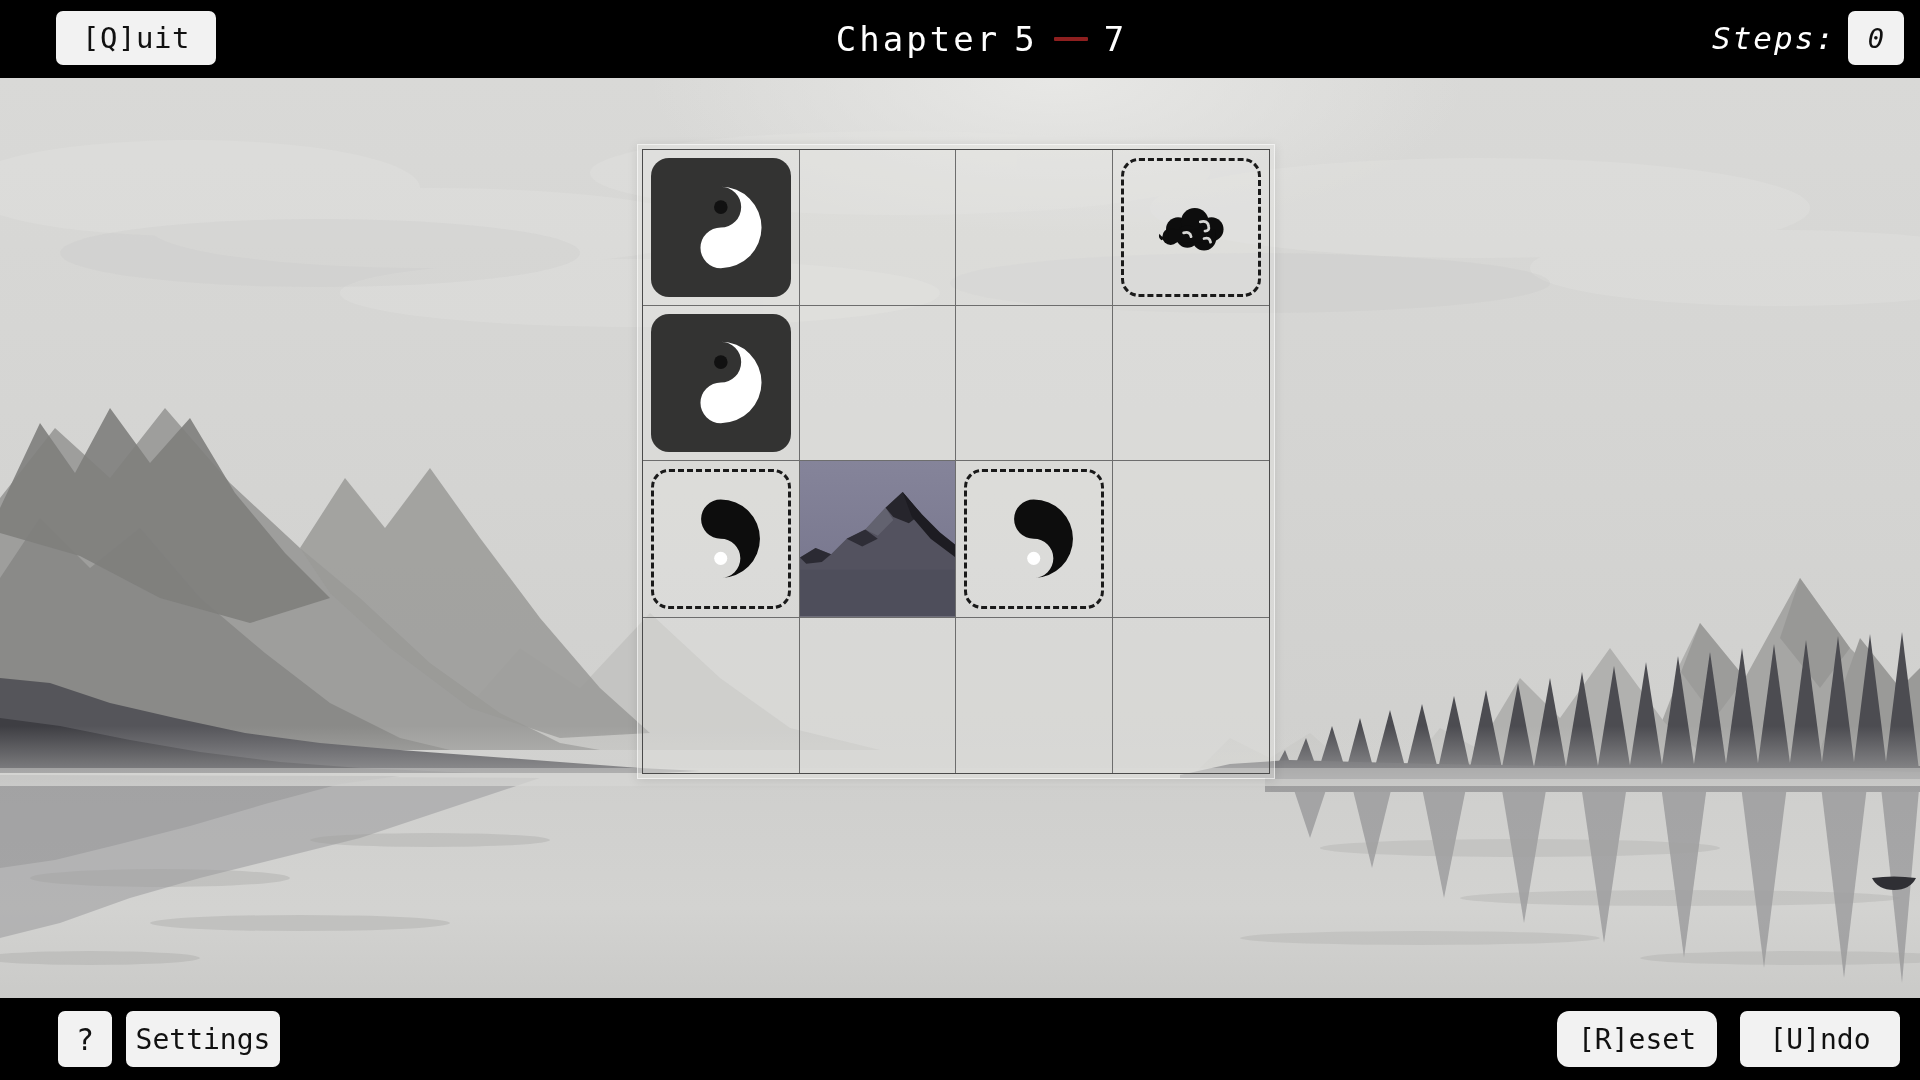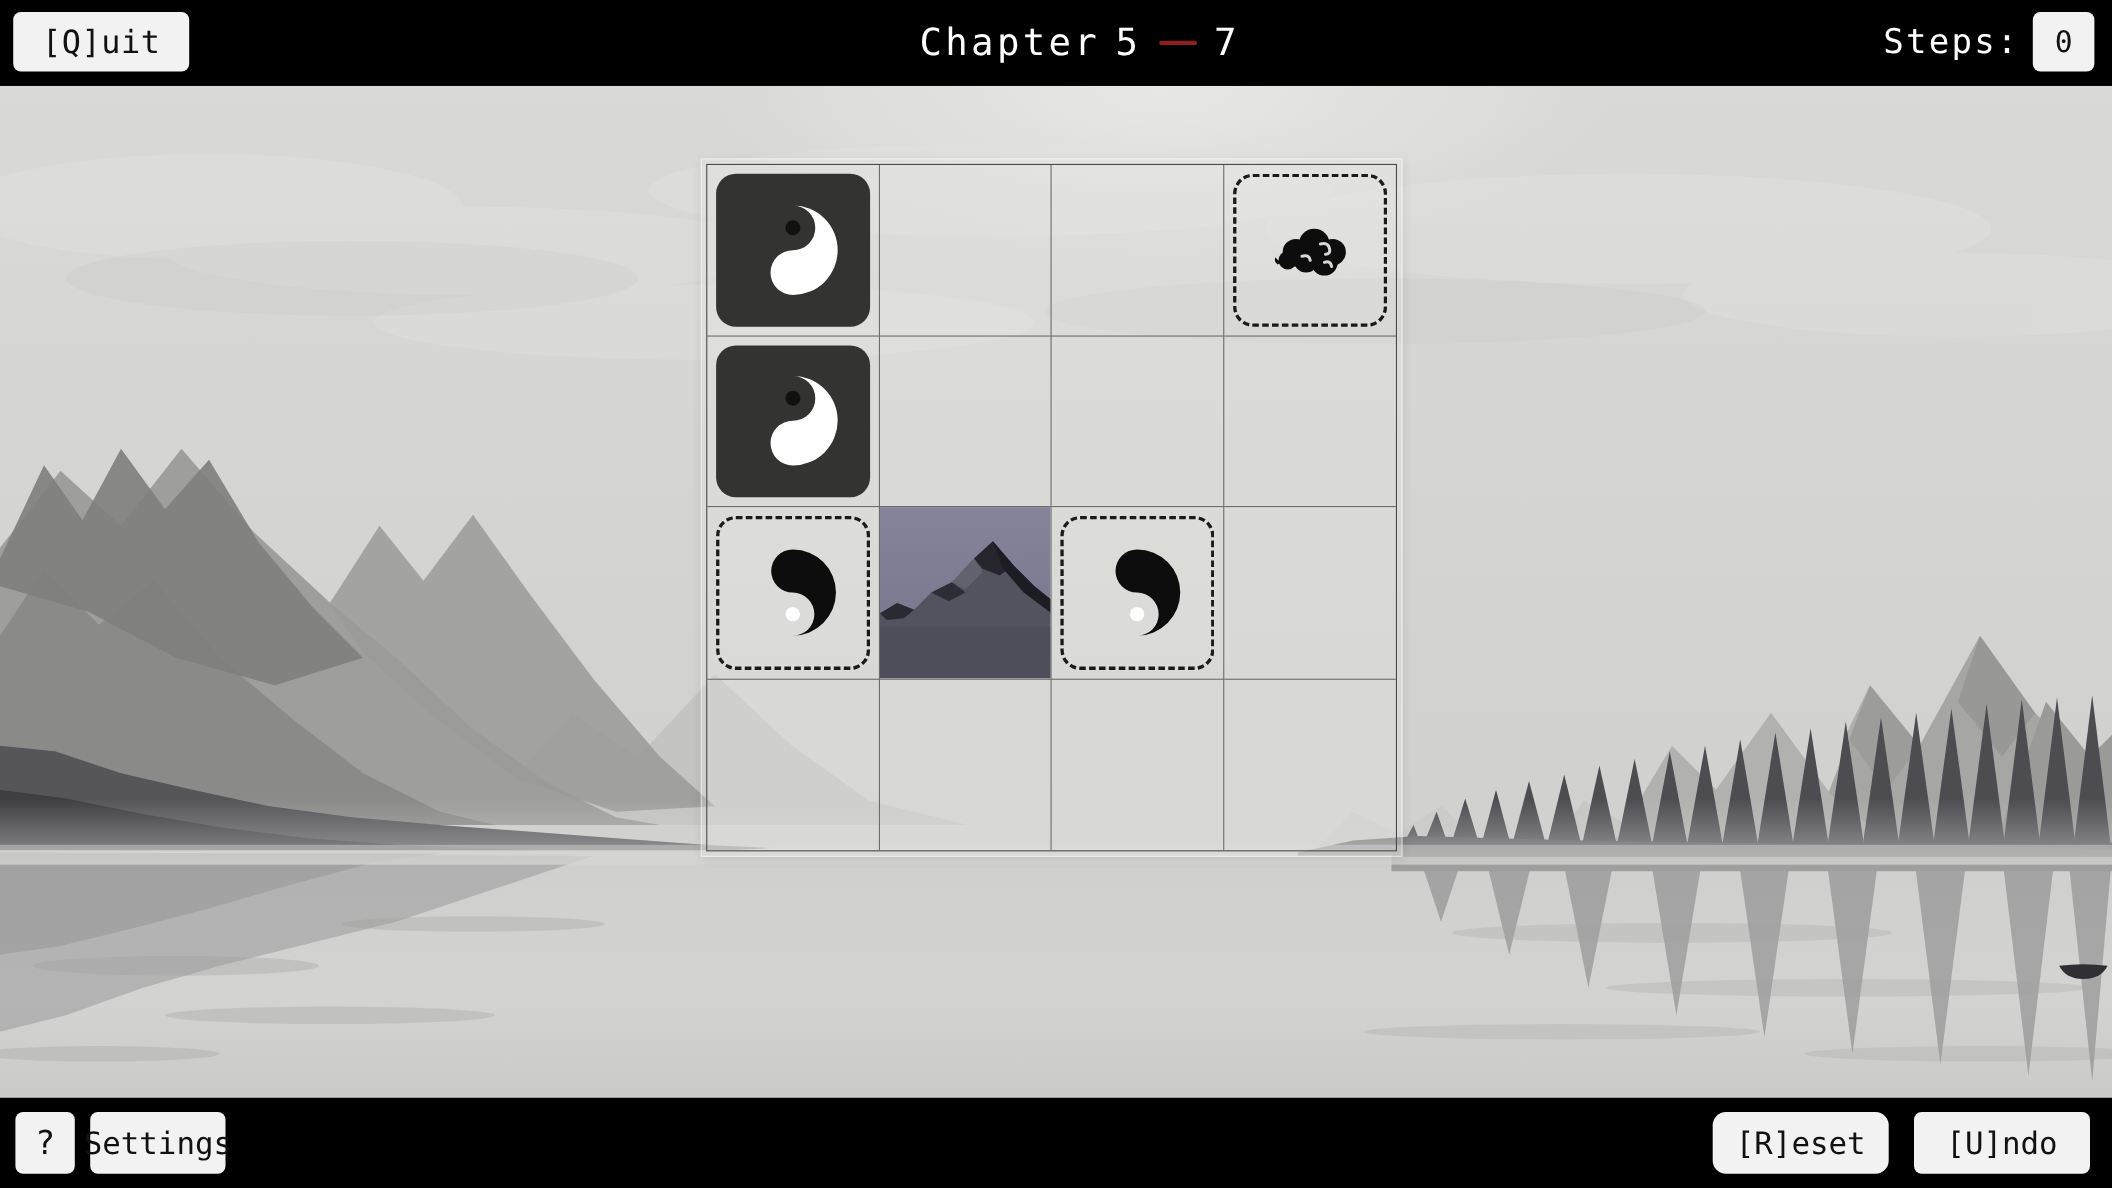--- a/index.html
+++ b/index.html
@@ -13,59 +13,59 @@
   
   #topbar {
     position:absolute; left:0; top:0; width:1920px; height:78px;
     background:#000; z-index:30;
   }
   .btn {
     background:#f2f2f2; color:#111; border:none; border-radius:7px;
     font-family:"DejaVu Sans Mono", monospace;
     display:flex; align-items:center; justify-content:center;
     box-shadow:0 1px 2px rgba(0,0,0,0.35);
-    cursor:pointer; white-space:nowrap;
+    cursor:pointer; white-space:nowrap;margin-left:44px;
   }
   #quit-btn {
     position:absolute; left:12px; top:11px; width:160px; height:54px;
     font-size:29px; letter-spacing:0.5px;
   }
   #chapter-title {
     position:absolute; left:0; top:0; width:1920px; height:78px;
     display:flex; align-items:center; justify-content:center;
     color:#fff; font-size:34px; letter-spacing:3px;padding-left:43px;
   }
   #chapter-title .lbl { margin-right:14px; }
   #chapter-title .num { }
   #chapter-title .dash {
     display:inline-block; width:34px; height:4px; margin:0 16px;
     background:#8e1f1f; vertical-align:middle; border-radius:1px;
   }
   #steps-wrap {
     position:absolute; right:16px; top:8px; height:60px;
-    display:flex; align-items:center; gap:12px;
+    display:flex; align-items:center; gap:12px;font-style:italic;
   }
   #steps-label { color:#fff; font-size:31px; letter-spacing:2px; }
   #steps-value {
     background:#f2f2f2; color:#111; width:56px; height:54px;
     border-radius:7px; display:flex; align-items:center; justify-content:center;
     font-size:27px; box-shadow:0 1px 2px rgba(0,0,0,0.35);
   }
 
   
   #bottombar {
     position:absolute; left:0; bottom:0; width:1920px; height:82px;
     background:#000; z-index:30;
   }
   #help-btn {
     position:absolute; left:14px; top:13px; width:54px; height:56px;
     font-size:30px;
   }
   #settings-btn {
-    position:absolute; left:82px; top:13px; width:123px; height:56px;
+    position:absolute; left:82px; top:13px; width:154px; height:56px;
     font-size:28px;
   }
   #reset-btn {
     position:absolute; right:203px; top:13px; width:160px; height:56px;
     font-size:28px;
     border-radius:12px;
   }
   #undo-btn {
     position:absolute; right:20px; top:13px; width:160px; height:56px;
     font-size:28px;

